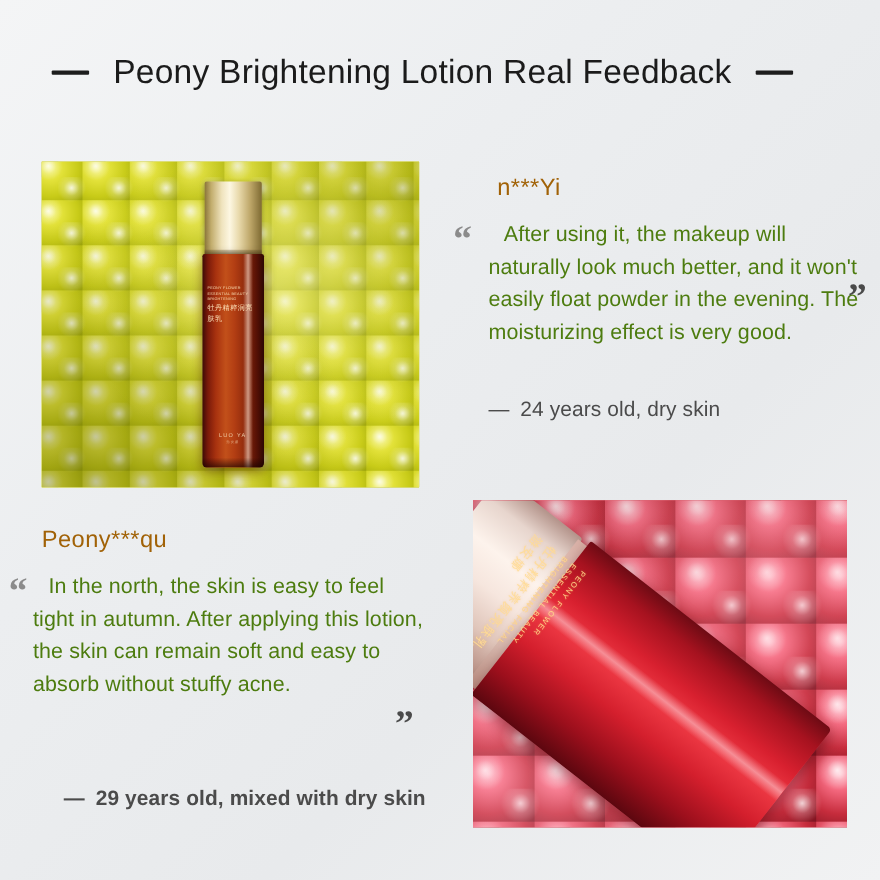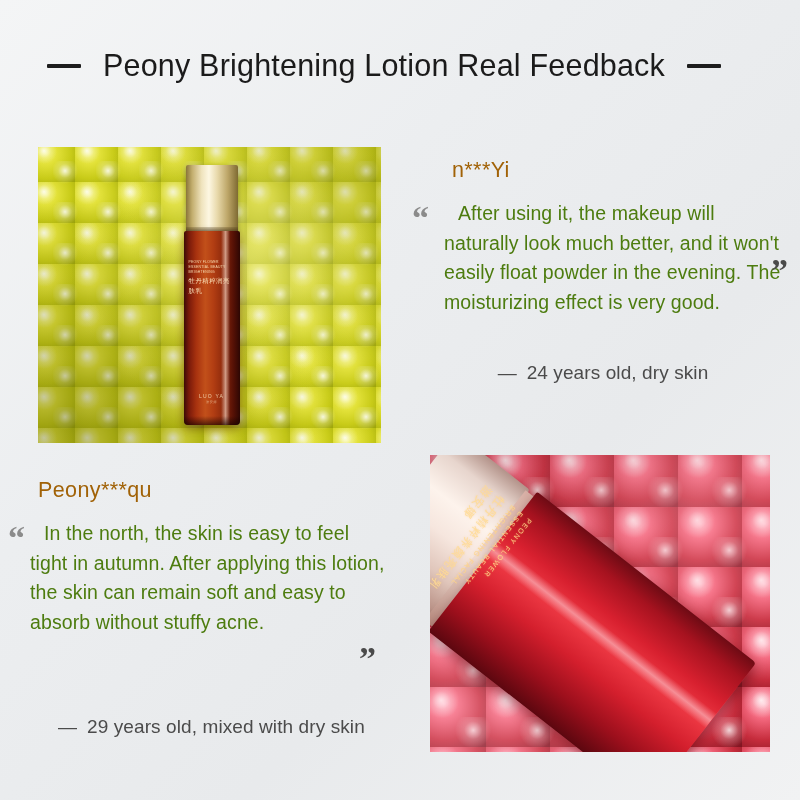--- a/index.html
+++ b/index.html
@@ -355,27 +355,28 @@
   }
 
   .attribution {
     font-size: 19px;
     color: #4b4b4b;
     letter-spacing: 0.1px;
     white-space: nowrap;
   }
   .t1 .attribution {
     margin-top: 44px;
-    text-align: center;
+    text-align: left;
     padding-right: 22px;
   }
   .t2 .attribution {
     margin-top: 78px;
     text-align: left;
     padding-left: 28px;
+    font-weight: bold;
   }
   .attr-dash {
     letter-spacing: 0;
     margin-right: 10px;
   }
 </style>
 </head>
 <body>
 
 <div class="page">

